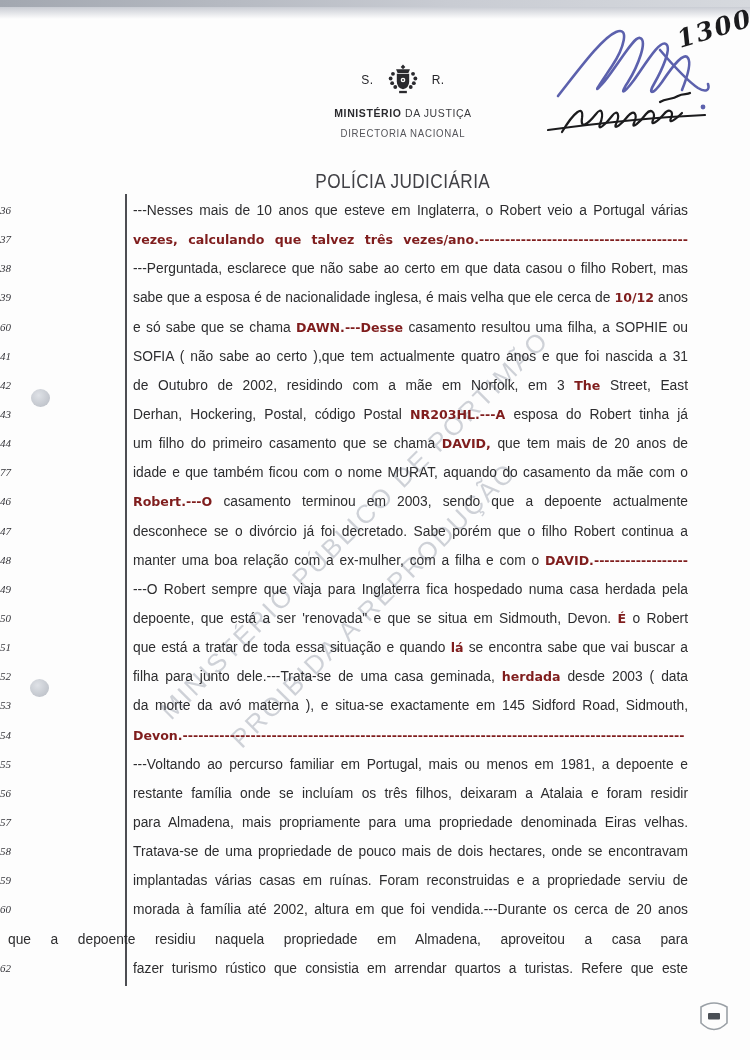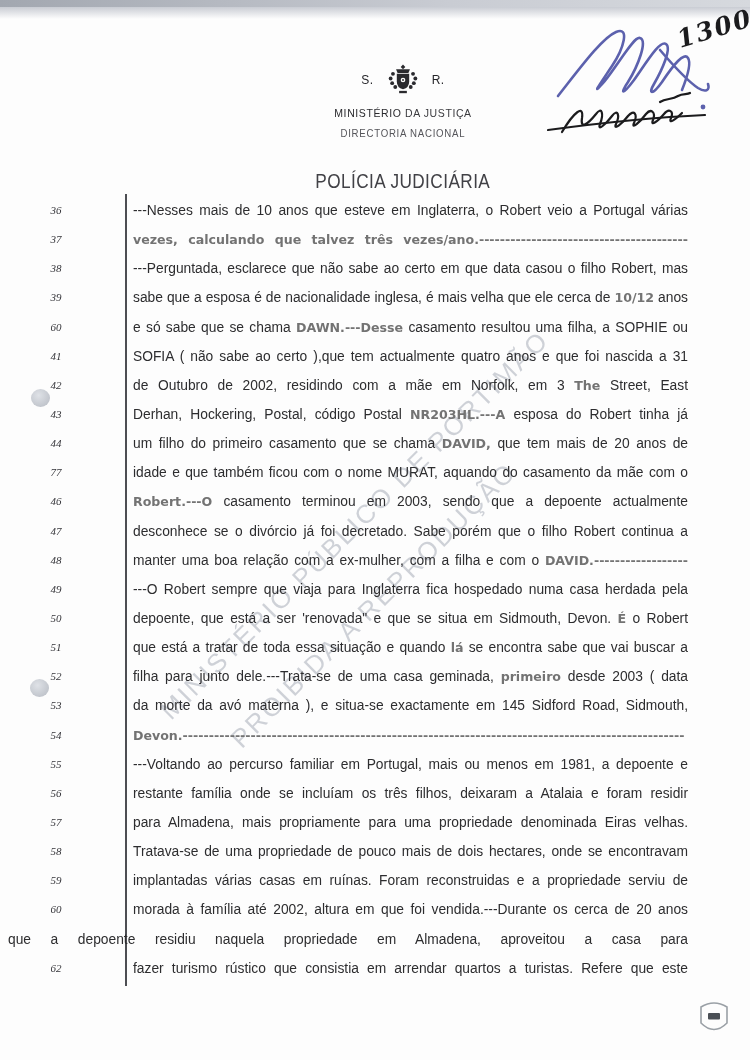--- a/index.html
+++ b/index.html
@@ -13,46 +13,46 @@
   
   .punch{position:absolute;width:19px;height:18px;border-radius:50%;
          background:radial-gradient(circle at 40% 35%,#dfe2e7,#c2c6cd 70%,#b4b8c0);}
   .punch1{left:31px;top:389px;}
   .punch2{left:30px;top:679px;}
   
   .header{position:absolute;left:56px;right:0;top:60px;text-align:center;}
   .sr-row{display:flex;align-items:center;justify-content:center;gap:12px;height:40px;}
   .sr{font-size:12px;color:#26262a;letter-spacing:.5px;}
   .ministry{margin-top:8px;font-size:10.5px;letter-spacing:.6px;color:#3a3a3e;}
-  .ministry b{font-weight:400;color:#2a2a2e;margin-top:8px;}
+  .ministry b{font-weight:700;color:#2a2a2e;margin-top:8px;}
   .pj-title{margin-top:17px;font-size:20px;font-weight:400;letter-spacing:.5px;color:#414146;
             transform:scaleX(.86);}
   .pj-sub{margin-top:9px;font-size:10.5px;letter-spacing:.8px;color:#55555a;transform:scaleX(.92);}
   .pj-title,.pj-sub{display:inline-block;}
   .hdr-line{line-height:1;}
   
   .sig-zone{position:absolute;left:540px;top:8px;width:210px;height:140px;}
   .hand-number{position:absolute;left:136px;top:6px;font-family:"DejaVu Serif",serif;
                font-style:italic;font-weight:600;font-size:25px;color:#1b1b1d;
                transform:rotate(-17deg);letter-spacing:2px;}
   
   .watermark{position:absolute;left:140px;top:690px;transform:rotate(-45deg);
              transform-origin:0 0;z-index:0;pointer-events:none;}
   .wm-line{white-space:nowrap;font-size:26px;letter-spacing:2.5px;line-height:70px;
            color:rgba(168,173,184,.55);font-weight:400;}
   .wm-line2{margin-left:30px;}
   
   .rule{position:absolute;left:125px;top:194px;width:2px;height:792px;background:#4d4e53;}
   .lines{position:absolute;left:0;top:196px;right:0;z-index:1;}
   .row{display:flex;height:29.15px;line-height:29.15px;overflow:hidden;}
-  .num{flex:0 0 125px;text-align:center;padding-right:13px;box-sizing:border-box;
+  .num{flex:0 0 125px;text-align:left;padding-right:13px;box-sizing:border-box;
        font-family:"Liberation Serif",serif;font-style:italic;font-size:11px;color:#35353a;}
   .txt{flex:1;margin-left:8px;margin-right:62px;font-size:13.8px;color:#2d2d2f;
        text-align:justify;text-align-last:justify;}
-  .txt .b{font-family:"DejaVu Sans",sans-serif;font-weight:700;font-size:12.6px;color:#737373;}
+  .txt .b{font-family:"DejaVu Sans",sans-serif;font-weight:700;font-size:12.6px;color:#7f1d1d;}
   
   .stamp{position:absolute;left:697px;top:997px;}
 </style>
 </head>
 <body>
 
 <div class="page">
 
   <div class="scan-edge"></div>
   <div class="scan-edge-fade"></div>
@@ -180,21 +180,21 @@
       <div class="row">
         <span class="num">50</span>
         <span class="txt"><span>depoente, que está a ser 'renovada" e que se situa em Sidmouth, Devon. </span><span class="b">É</span><span> o Robert</span></span>
       </div>
       <div class="row">
         <span class="num">51</span>
         <span class="txt"><span>que está a tratar de toda essa situação e quando </span><span class="b">lá</span><span> se encontra sabe que vai buscar a</span></span>
       </div>
       <div class="row">
         <span class="num">52</span>
-        <span class="txt"><span>filha para junto dele.---Trata-se de uma casa geminada, </span><span class="b">primeiro</span><span> desde 2003 ( data</span></span>
+        <span class="txt"><span>filha para junto dele.---Trata-se de uma casa geminada, </span><span class="b">herdada</span><span> desde 2003 ( data</span></span>
       </div>
       <div class="row">
         <span class="num">53</span>
         <span class="txt"><span>da morte da avó materna ), e situa-se exactamente em 145 Sidford Road, Sidmouth,</span></span>
       </div>
       <div class="row">
         <span class="num">54</span>
         <span class="txt"><span class="b">Devon.--------------------------------------------------------------------------------------------------------</span></span>
       </div>
       <div class="row">

